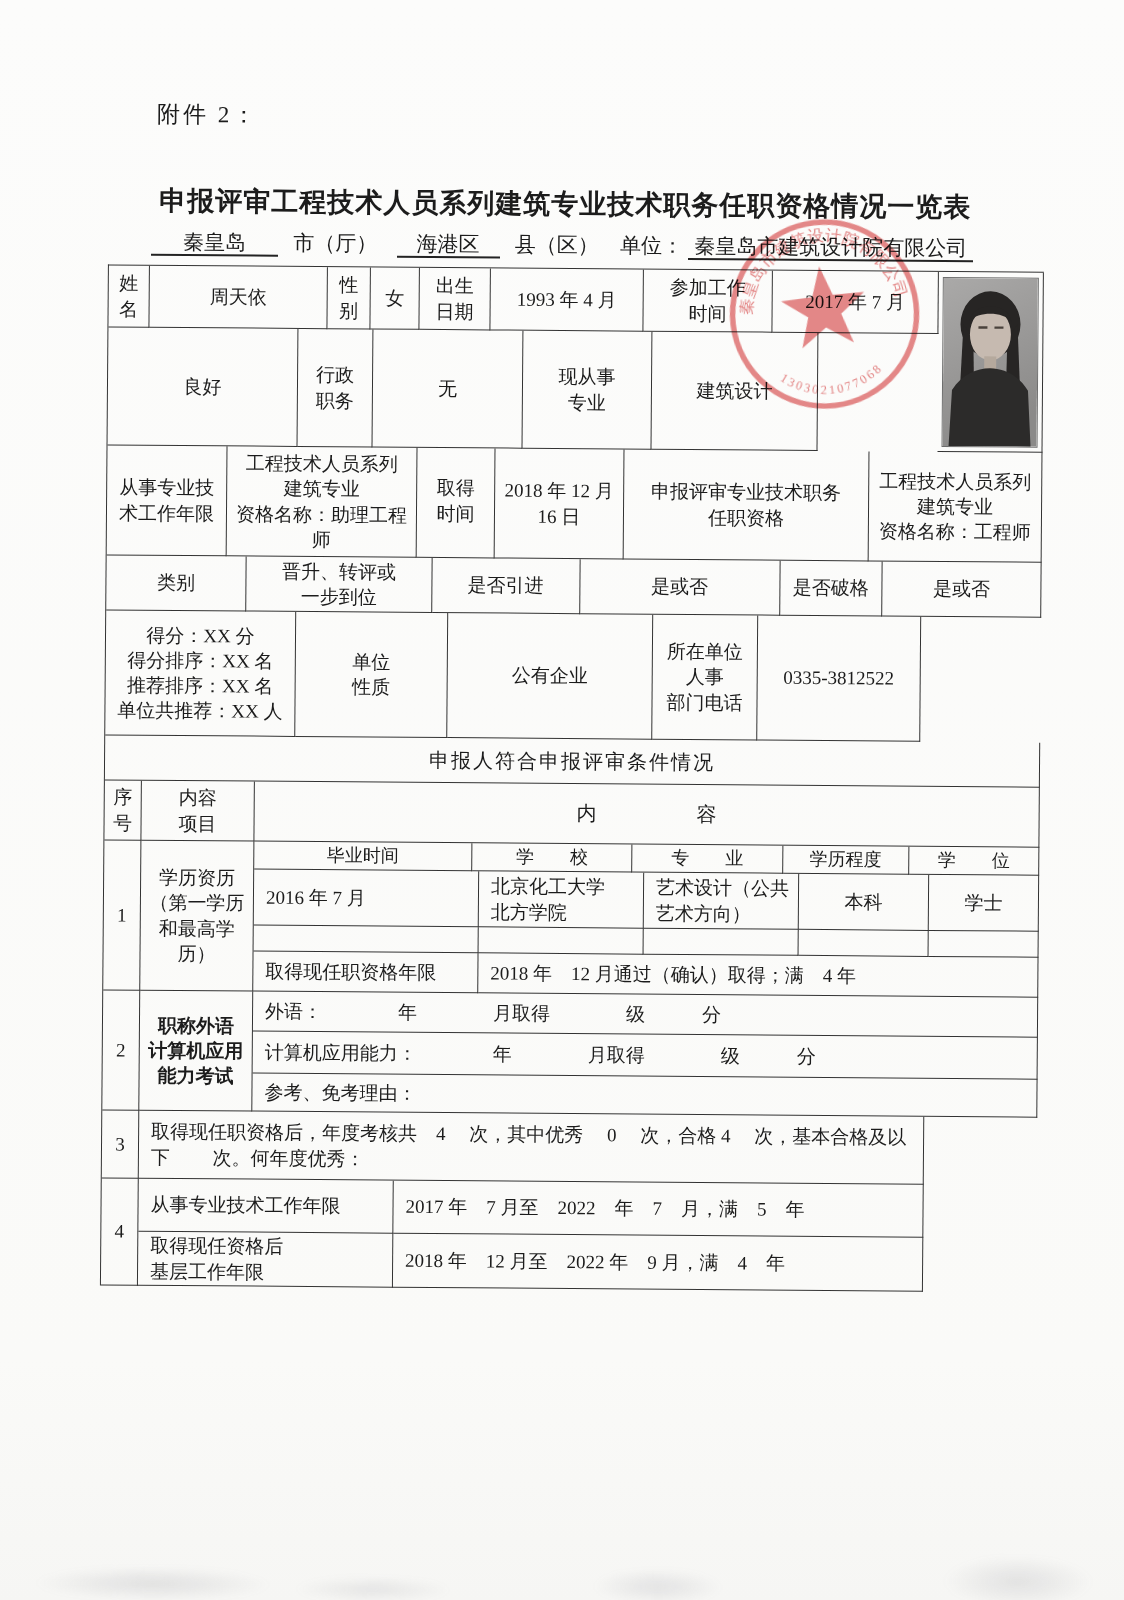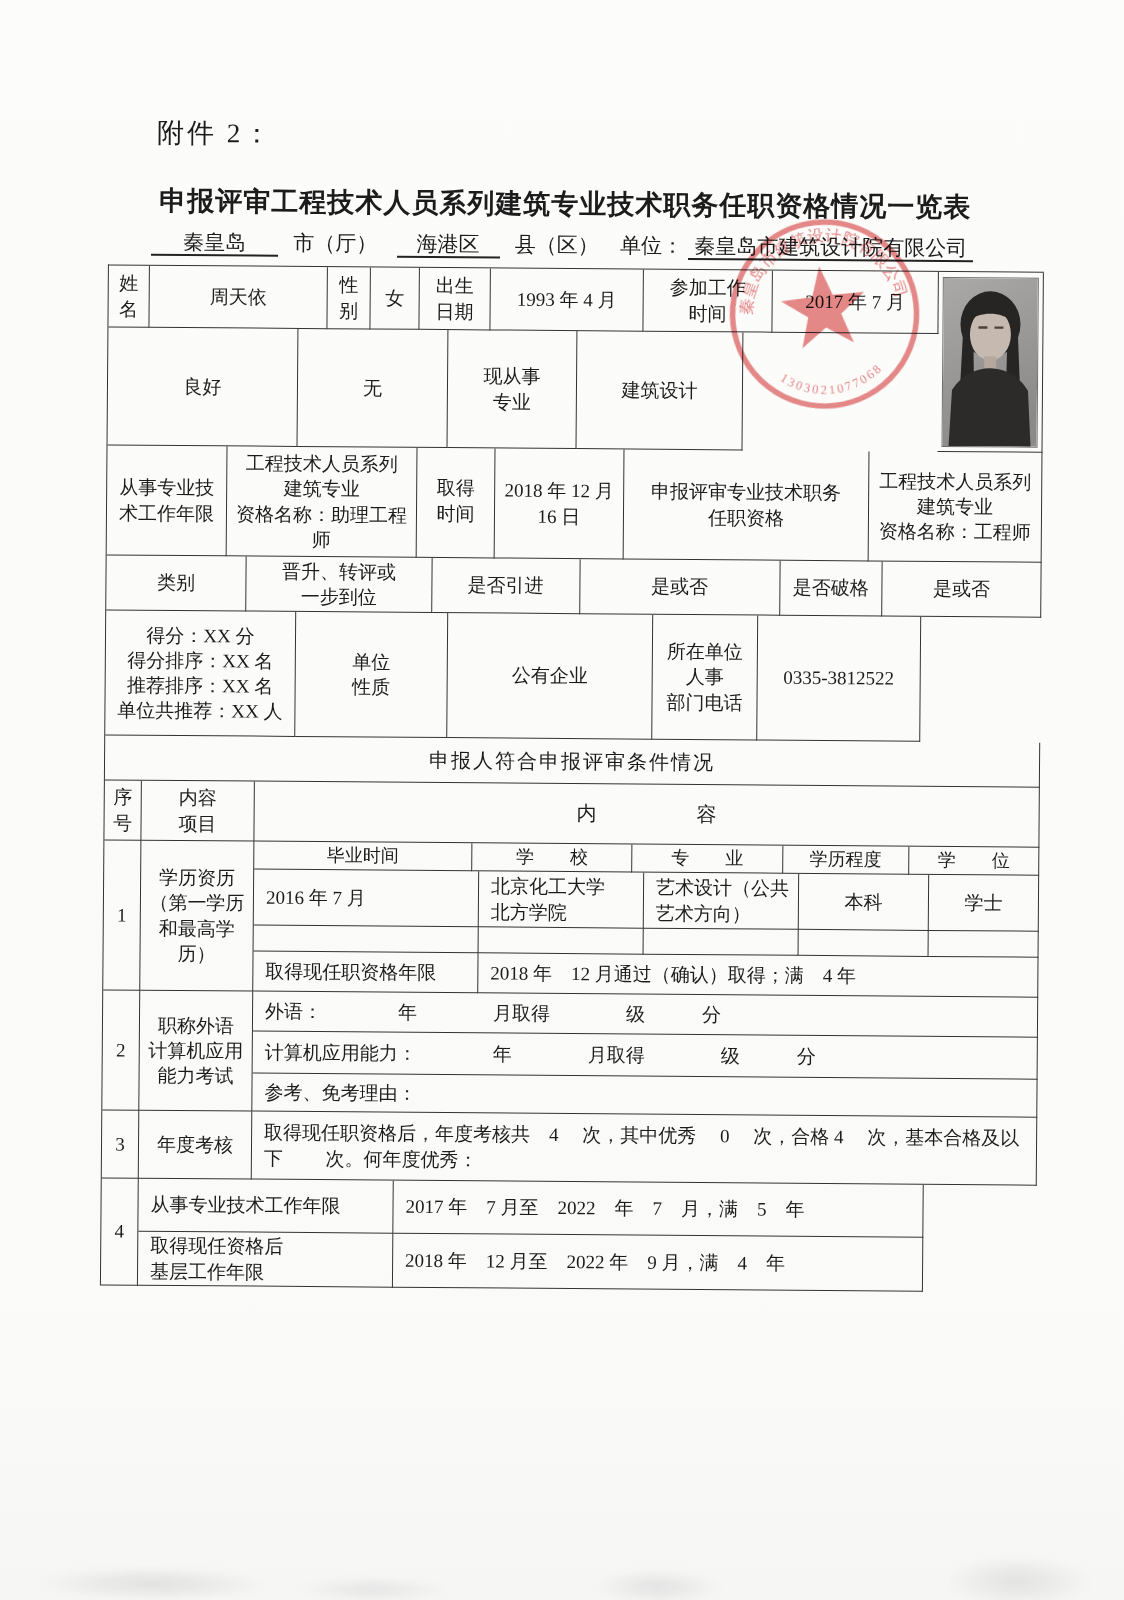--- a/index.html
+++ b/index.html
@@ -6,21 +6,21 @@
   body{
     width:1124px;height:1600px;
     background:#fbfbfa;
     font-family:"Liberation Serif","DejaVu Serif",serif;
     color:#1c1c1c;
     overflow:hidden;
   }
   .sheet{position:relative;width:1124px;height:1600px;background:linear-gradient(180deg,#fcfcfb 0%,#fafaf8 85%,#f6f6f4 100%);overflow:hidden;}
   .rotwrap{position:absolute;inset:0;transform:rotate(0.45deg);transform-origin:50% 40%;}
 
-  .attachment{position:absolute;left:153px;top:118px;font-size:27px;letter-spacing:3px;}
+  .attachment{position:absolute;left:153px;top:102px;font-size:23px;letter-spacing:3px;}
   .doc-title{position:absolute;left:62px;top:186px;width:1000px;text-align:center;font-size:27px;font-weight:700;letter-spacing:1px;}
   .subtitle{position:absolute;left:148px;top:231px;font-size:21px;white-space:nowrap;}
   .subtitle .u{border-bottom:2px solid #232323;display:inline-block;line-height:1.15;}
   .subtitle .gap{display:inline-block;width:10px;}
 
   .table{position:absolute;left:105px;top:268px;width:935px;border-top:1.5px solid #333;border-left:1.5px solid #333;}
   .row{display:flex;}
   .col{display:flex;flex-direction:column;}
   .cell{
     box-sizing:border-box;
@@ -73,20 +73,22 @@
           <div class="cell" style="width:49px;">女</div>
           <div class="cell" style="width:71px;">出生
 日期</div>
           <div class="cell" style="width:153px;">1993 年 4 月</div>
           <div class="cell" style="width:129px;">参加工作
 时间</div>
           <div class="cell" style="width:166px;">2017 年 7 月</div>
         </div>
         <div class="row" style="height:118px;">
           <div class="cell" style="width:190px;">良好</div>
+          <div class="cell" style="width:75px;">行政
+职务</div>
           <div class="cell" style="width:150px;">无</div>
           <div class="cell" style="width:129px;">现从事
 专业</div>
           <div class="cell" style="width:166px;">建筑设计</div>
         </div>
       </div>
       <div class="photo-cell" style="width:105px;height:180px;">
         <div class="photo-frame">
           <svg width="94" height="168" viewBox="0 0 94 168">
             <defs>
@@ -194,39 +196,38 @@
         </div>
         <div class="row" style="height:40px;">
           <div class="cell left" style="width:225px;">取得现任职资格年限</div>
           <div class="cell left" style="width:560px;">2018 年　12 月通过（确认）取得；满　4 年</div>
         </div>
       </div>
     </div>
 
     <div class="row">
       <div class="cell" style="width:37px;">2</div>
-      <div class="cell" style="width:113px;">职称外语
+      <div class="cell" style="width:113px;font-weight:bold;">职称外语
 计算机应用
 能力考试</div>
       <div class="col" style="width:785px;">
         <div class="row" style="height:40px;">
           <div class="cell left" style="width:785px;">外语：　　　　年　　　　月取得　　　　级　　　分</div>
         </div>
         <div class="row" style="height:42px;">
           <div class="cell left" style="width:785px;">计算机应用能力：　　　　年　　　　月取得　　　　级　　　分</div>
         </div>
         <div class="row" style="height:38px;">
           <div class="cell left" style="width:785px;">参考、免考理由：</div>
         </div>
       </div>
     </div>
 
     <div class="row" style="height:68px;">
       <div class="cell" style="width:37px;">3</div>
-      <div class="cell" style="width:113px;">年度考核</div>
       <div class="cell left" style="width:785px;white-space:normal;">取得现任职资格后，年度考核共　4 　次，其中优秀 　0　 次，合格 4 　次，基本合格及以下　　 次。何年度优秀：</div>
     </div>
 
     <div class="row">
       <div class="cell" style="width:37px;">4</div>
       <div class="col" style="width:785px;">
         <div class="row" style="height:53px;">
           <div class="cell left" style="width:255px;">从事专业技术工作年限</div>
           <div class="cell left" style="width:530px;">2017 年　7 月至　2022　年　7　月，满　5　年</div>
         </div>

